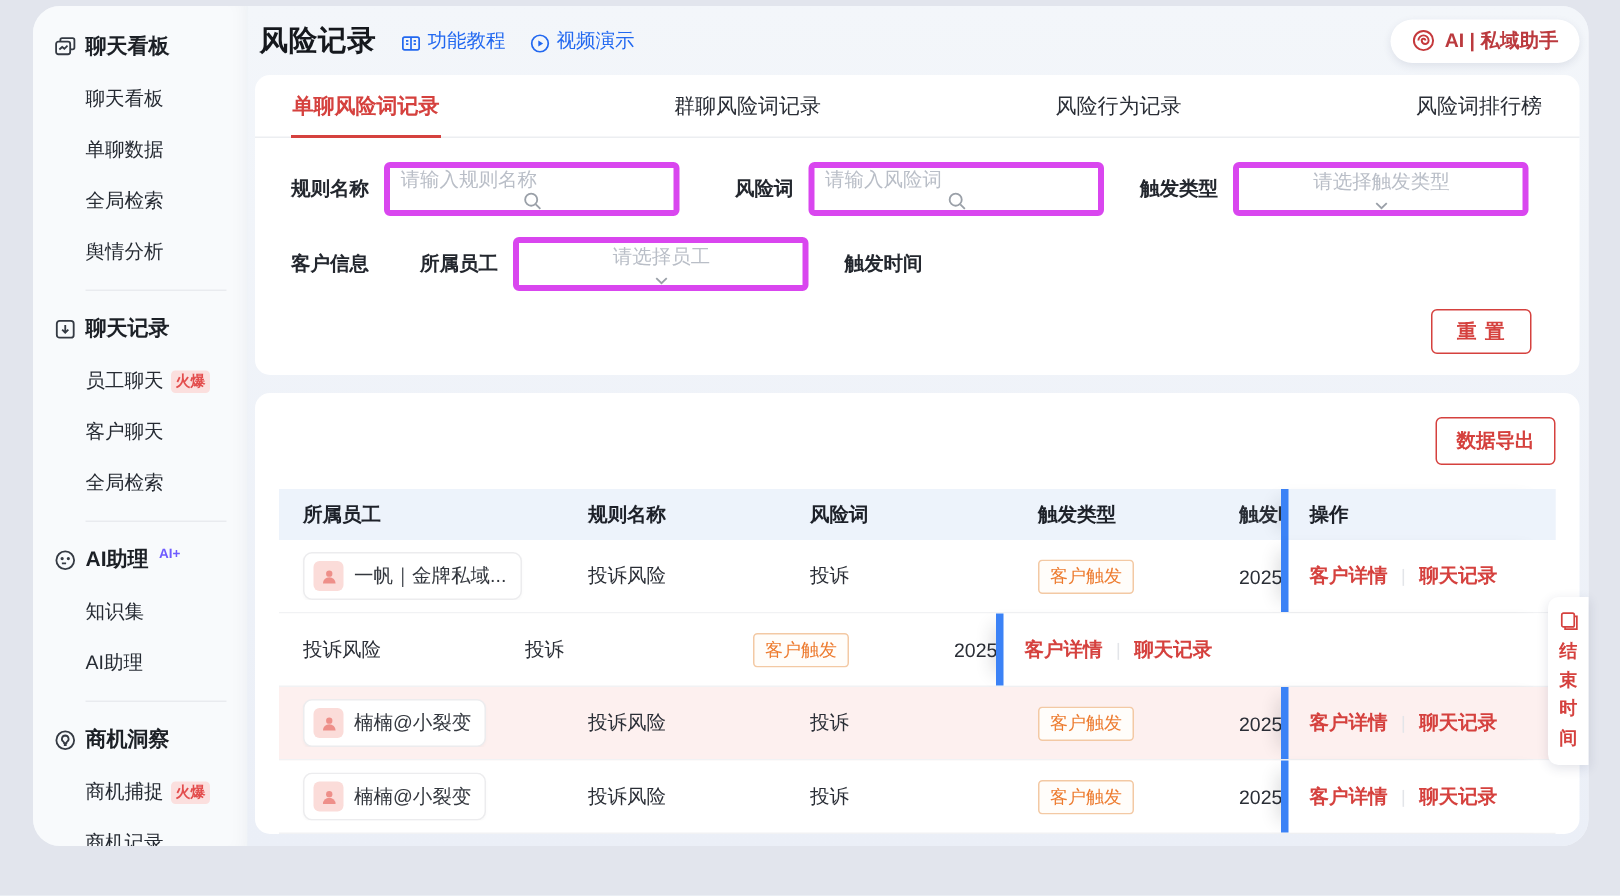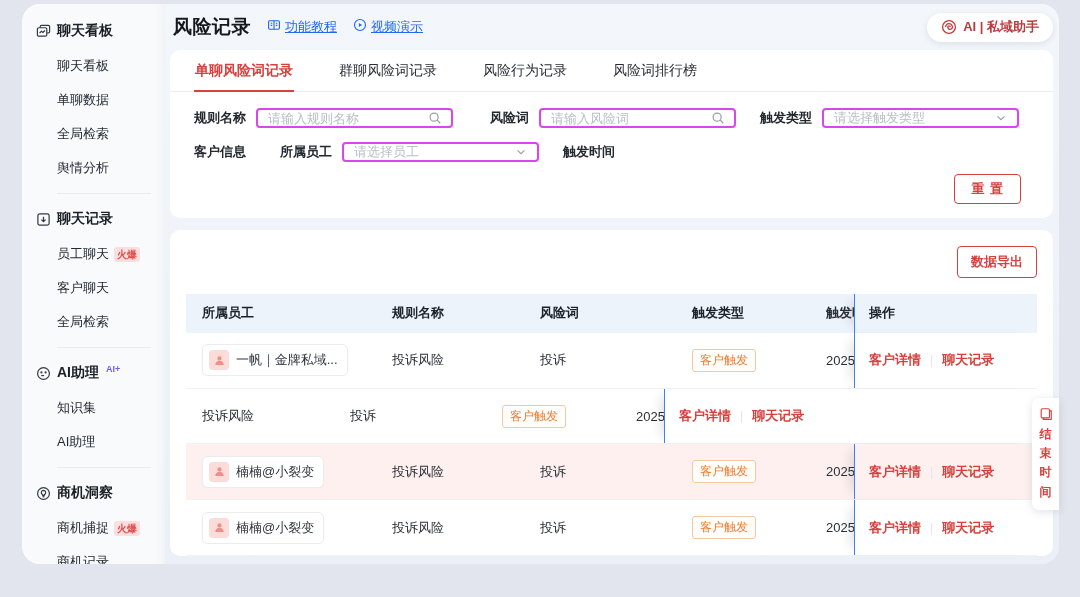--- a/index.html
+++ b/index.html
@@ -36,46 +36,46 @@
     font-size:10px; color:#e34d4d; background:#fbdfde; border-radius:3px;
     padding:1px 3px; font-weight:600; line-height:1.3;
   }
   .ai-sup { font-size:9px; color:#6f5bff; font-weight:700; margin-left:1px; transform:translateY(-4px); }
   .side-divider { border:none; border-top:1px solid #e9ebef; margin:2px 14px 16px 21px; }
   
   .main { flex:1; display:flex; flex-direction:column; padding:0 24px 8px 5px;
           background:linear-gradient(180deg,#f3f6fa 0%,#ebeff7 100%); }
   .main-header { height:46px; display:flex; align-items:center; padding-left:3px; }
   .page-title { font-size:19px; font-weight:700; color:#15181d; letter-spacing:.5px; }
-  .header-link { display:inline-flex; align-items:flex-start; gap:4px; margin-left:16px;
-                 font-size:13px; color:#2268f0; cursor:pointer; font-weight:500;text-decoration:underline; }
+  .header-link { display:inline-flex; align-items:flex-end; gap:4px; margin-left:16px;
+                 font-size:13px; color:#2268f0; cursor:pointer; font-weight:500; }
   .header-link .icon { width:14px; height:14px; }
   .header-link .icon svg { width:100%; height:100%; display:block; }
   .assistant-pill {
     margin-left:auto; display:inline-flex; align-items:center; gap:6px;
     background:#fff; border-radius:15px; height:29px; padding:0 14px;
     box-shadow:0 2px 6px rgba(40,50,90,.10); cursor:pointer;
     font-size:13px; font-weight:600; color:#bb3a3e;
   }
   .assistant-pill .icon { width:16px; height:16px; color:#c5393c; }
   .assistant-pill .icon svg { width:100%; height:100%; display:block; }
   
   .card { background:#fff; border-radius:10px; }
   .filter-card { flex:0 0 auto; }
-  .tabs { display:flex; gap:44px; padding:0 24px; border-bottom:1px solid #eceef1; }
+  .tabs { display:flex; gap:19px; padding:0 24px; border-bottom:1px solid #eceef1;justify-content:space-between; }
   .tab { font-size:14px; color:#2a2e36; font-weight:500; padding:12px 1px 10px;
          cursor:pointer; border-bottom:2px solid transparent; margin-bottom:-1px; }
   .tab.active { color:#d5413e; font-weight:700; border-bottom-color:#d5413e; }
   .filter-body { padding:16px 16px 0 18px; }
   .filter-row { display:flex; margin-bottom:14px; }
   .filter-group { display:flex; align-items:center; margin-right:18px; }
   .f-label { width:58px; text-align:right; margin-right:10px; font-size:13px;
              color:#23272e; font-weight:600; white-space:nowrap; }
-  .f-input { width:197px; height:20px; border:2px solid #d946ef; border-radius:4px;
-             display:flex; align-items:center; padding:0 9px 0 10px; background:#fff; }
+  .f-input { width:197px; height:36px; border:4px solid #d946ef; border-radius:4px;
+             display:flex; align-items:center; padding:0 9px 0 10px; background:#fff;flex-direction:column; }
   .f-input input { border:none; outline:none; flex:1; min-width:0; font-size:13px;
                    font-family:inherit; color:#333; background:transparent; }
   .f-input input::placeholder { color:#b9bec7; }
   .f-input .icon { width:14px; height:14px; color:#9aa0a8; flex:0 0 14px; }
   .f-input .icon svg { width:100%; height:100%; display:block; }
   .date-ph { font-size:13px; color:#b9bec7; }
   .date-sep { font-size:13px; color:#b9bec7; margin:0 8px; }
   .date-spacer { flex:1; }
   .reset-row { display:flex; justify-content:flex-end; padding:0 16px 14px 0; margin-top:-2px; }
   .btn-outline-red {
@@ -92,21 +92,21 @@
   .t-head { background:#edf3fb; height:44px; font-size:13px; font-weight:700; color:#1d2129; }
   .t-body-row { height:63px; border-bottom:1px solid #f1f2f4; background:#fff; }
   .t-body-row.hl { background:#fdf0ef; }
   .c { padding-left:16px; overflow:hidden; white-space:nowrap; }
   .c1 { width:190px; flex:0 0 190px; }
   .c2 { width:148px; flex:0 0 148px; }
   .c3 { width:152px; flex:0 0 152px; }
   .c4 { width:150px; flex:0 0 150px; }
   .c5 { width:28px; flex:0 0 28px; padding-left:0; font-size:13px; color:#2a2e36; }
   .c6 { flex:1; align-self:stretch; display:flex; align-items:center; padding-left:14px;
-        border-left:1px solid #3b82f6;
+        border-left:5px solid #3b82f6;
         box-shadow:-10px 0 12px -8px rgba(30,35,45,.16); background:inherit; }
   .cell-text { font-size:13px; color:#2a2e36; }
   .emp-chip { display:inline-flex; align-items:center; gap:7px; background:#fff;
               border:1px solid #ececee; border-radius:6px; padding:5px 9px 5px 6px;
               box-shadow:0 1px 2px rgba(0,0,0,.03); cursor:pointer; max-width:166px; }
   .emp-chip .avatar { width:20px; height:20px; border-radius:4px; background:#fbdcd9;
               display:flex; align-items:center; justify-content:center; color:#ee8f89; flex:0 0 20px; }
   .emp-chip .avatar svg { width:13px; height:13px; display:block; }
   .emp-name { font-size:13px; color:#33373e; white-space:nowrap; overflow:hidden; text-overflow:ellipsis; }
   .trigger-badge { display:inline-block; font-size:12px; color:#ed7b2f;

